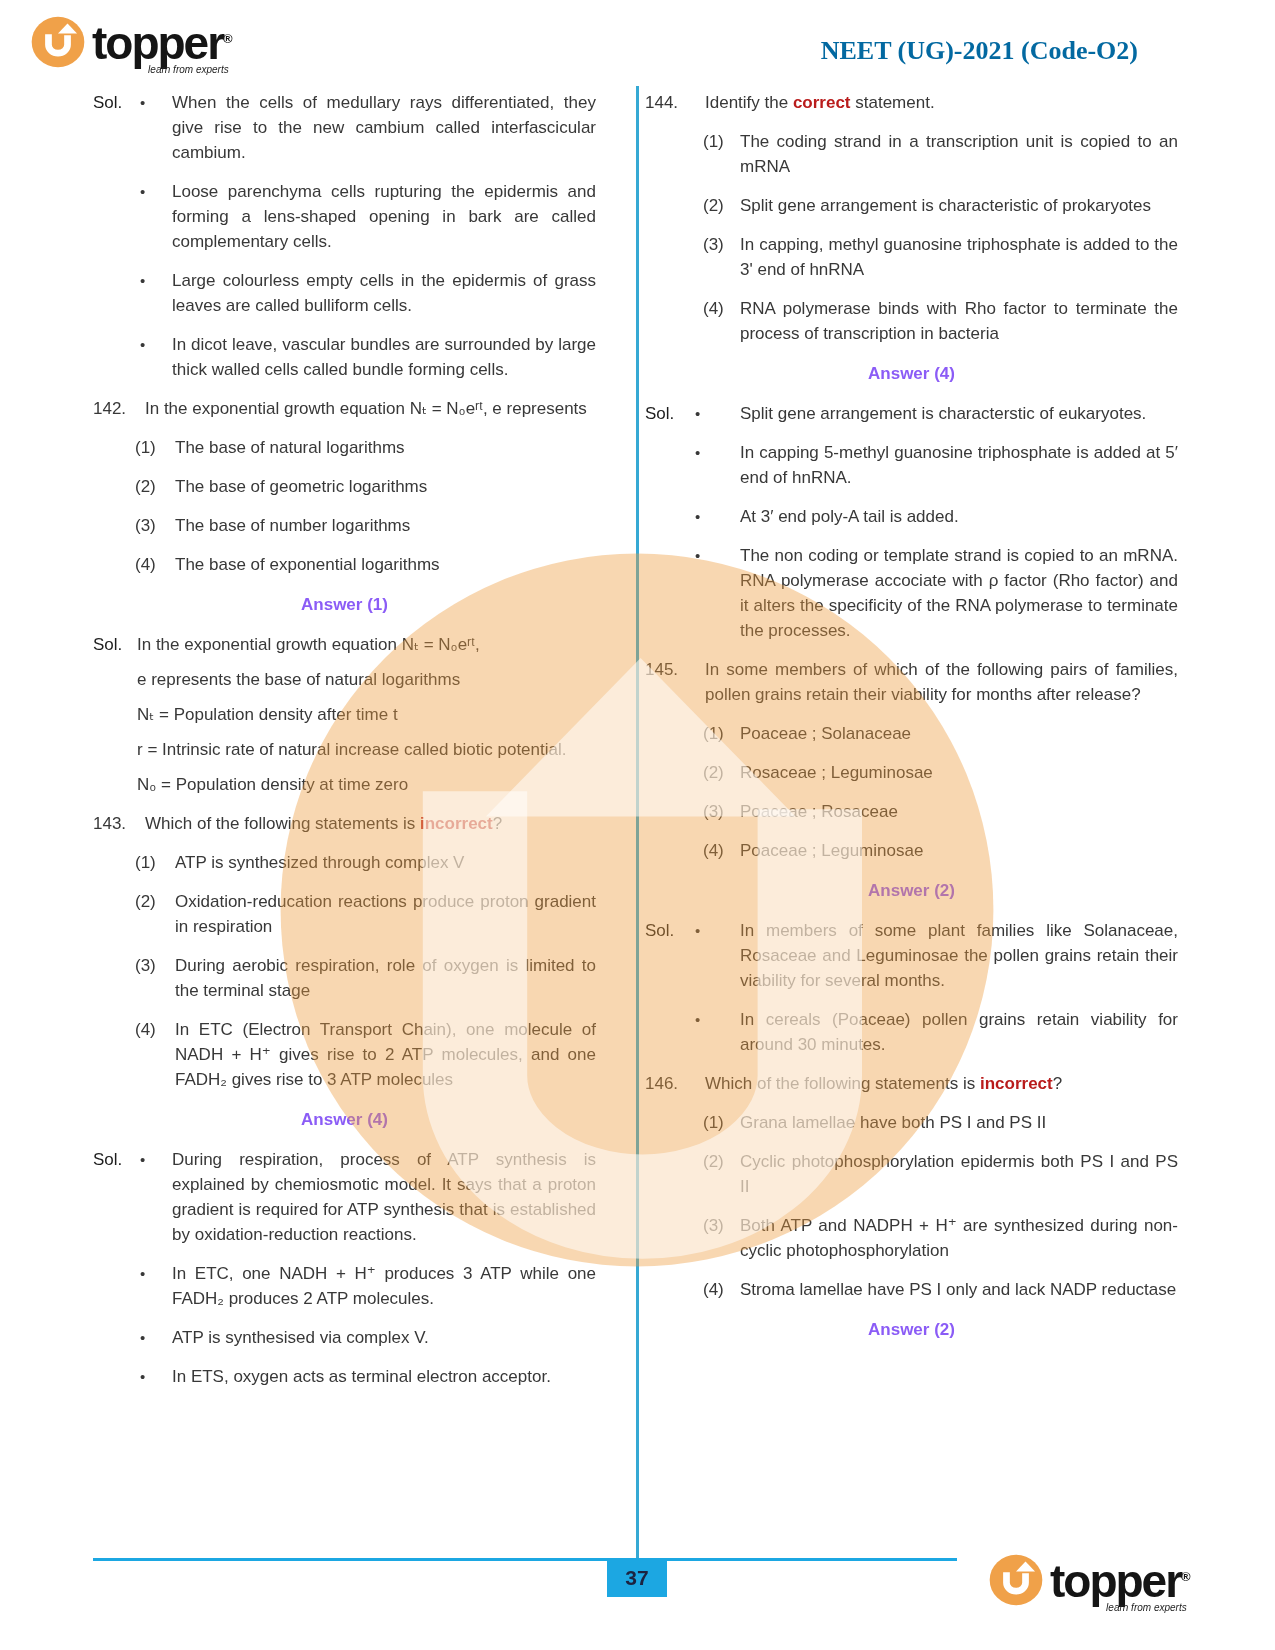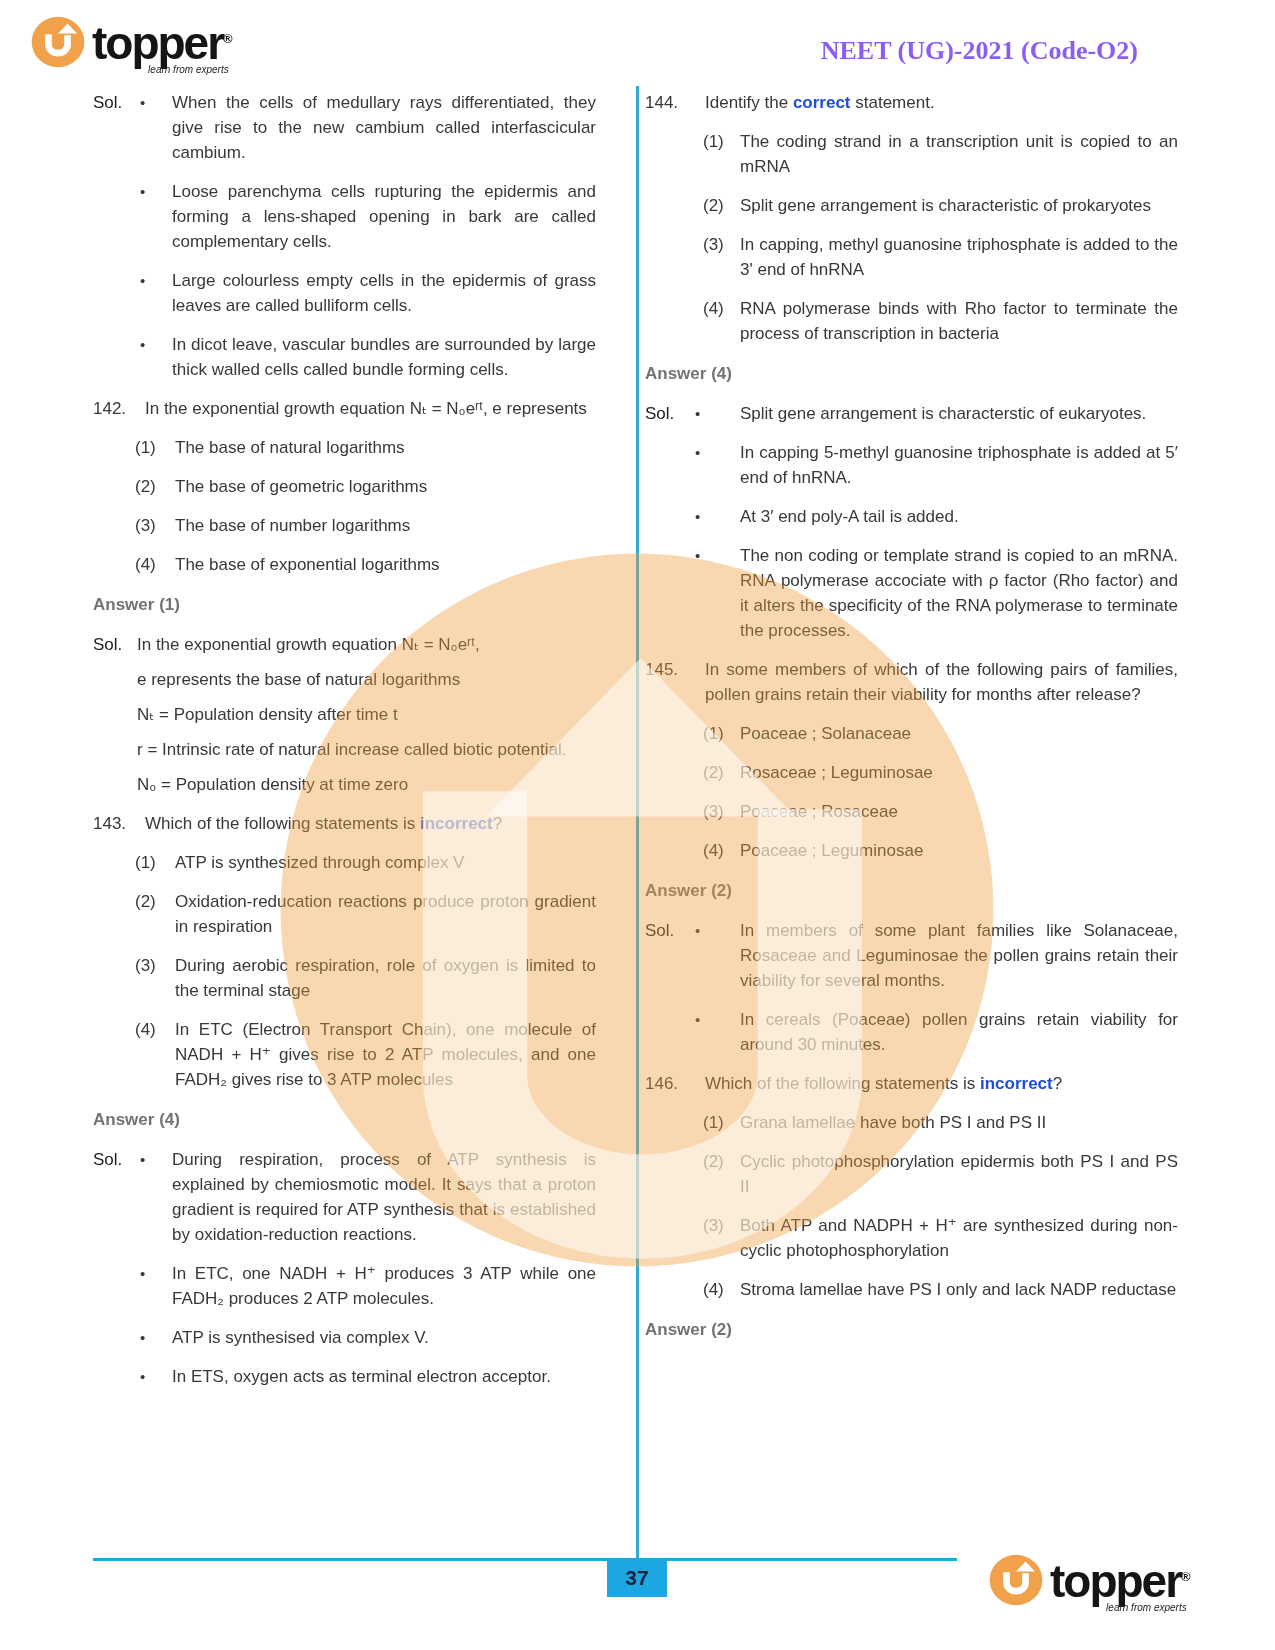--- a/index.html
+++ b/index.html
@@ -13,42 +13,42 @@
   .logo-top{left:30px;top:14px;}
   .logo-bottom{left:988px;top:1552px;}
   .logo-mark{width:56px;height:56px;flex:0 0 auto;}
   .logo-textwrap{margin-left:6px;position:relative;}
   .logo-word{font-weight:800;font-size:46px;line-height:50px;letter-spacing:-2px;color:#151515;}
   .logo-reg{font-size:13px;vertical-align:super;letter-spacing:0;font-weight:700;}
   .logo-tagline{font-family:Liberation Sans, sans-serif;font-style:italic;font-size:10px;line-height:11px;color:#232323;text-align:right;margin-top:-4px;padding-right:4px;}
   .doc-title{
     position:absolute;top:38px;right:137px;
     font-family:"Liberation Serif","DejaVu Serif",serif;
-    font-weight:700;font-size:26px;color:#8b5cf6;
+    font-weight:700;font-size:26px;color:#0369a1;
   }
   
   .col{position:absolute;top:90px;text-align:justify;}
   .col-left{left:93px;width:503px;}
   .col-right{left:645px;width:533px;}
   .q-head{position:relative;padding-left:52px;margin-bottom:14px;}
   .qnum{position:absolute;left:0;top:0;}
   .opt{position:relative;padding-left:82px;margin-bottom:14px;}
   .optnum{position:absolute;left:42px;top:0;}
   .col-right .q-head{padding-left:60px;}
   .col-right .opt{padding-left:95px;}
   .col-right .optnum{left:58px;}
-  .answer{font-weight:700;color:#737373;margin:15px 0 15px 0;text-align:left;}
+  .answer{font-weight:700;color:#8b5cf6;margin:15px 0 15px 0;text-align:center;}
   .sol-item{position:relative;padding-left:79px;margin-bottom:14px;}
   .sol-label{position:absolute;left:0;top:0;font-weight:400;color:#1d1d1d;}
   .bullet{position:absolute;left:47px;top:0;font-size:15px;}
   .col-right .sol-item{padding-left:95px;}
   .col-right .bullet{left:50px;}
   .sol-plain{position:relative;margin-bottom:14px;}
   .sol-plain .sol-line{padding-left:44px;margin-bottom:10px;}
-  .bold-word{font-weight:700;color:#1d4ed8;}
+  .bold-word{font-weight:700;color:#b91c1c;}
   
   .divider{position:absolute;left:636px;top:86px;width:3px;height:1473px;background:#35a9d4;}
   .footer-rule{position:absolute;left:93px;top:1558px;width:864px;height:3px;background:#1ca7e2;}
   .page-badge{
     position:absolute;left:607px;top:1558px;width:60px;height:39px;background:#1ca7e2;
     display:flex;align-items:center;justify-content:center;
     font-weight:700;font-size:21px;color:#1c2340;
   }
   
   .watermark{position:absolute;left:277px;top:550px;width:720px;height:720px;pointer-events:none;z-index:5;}

